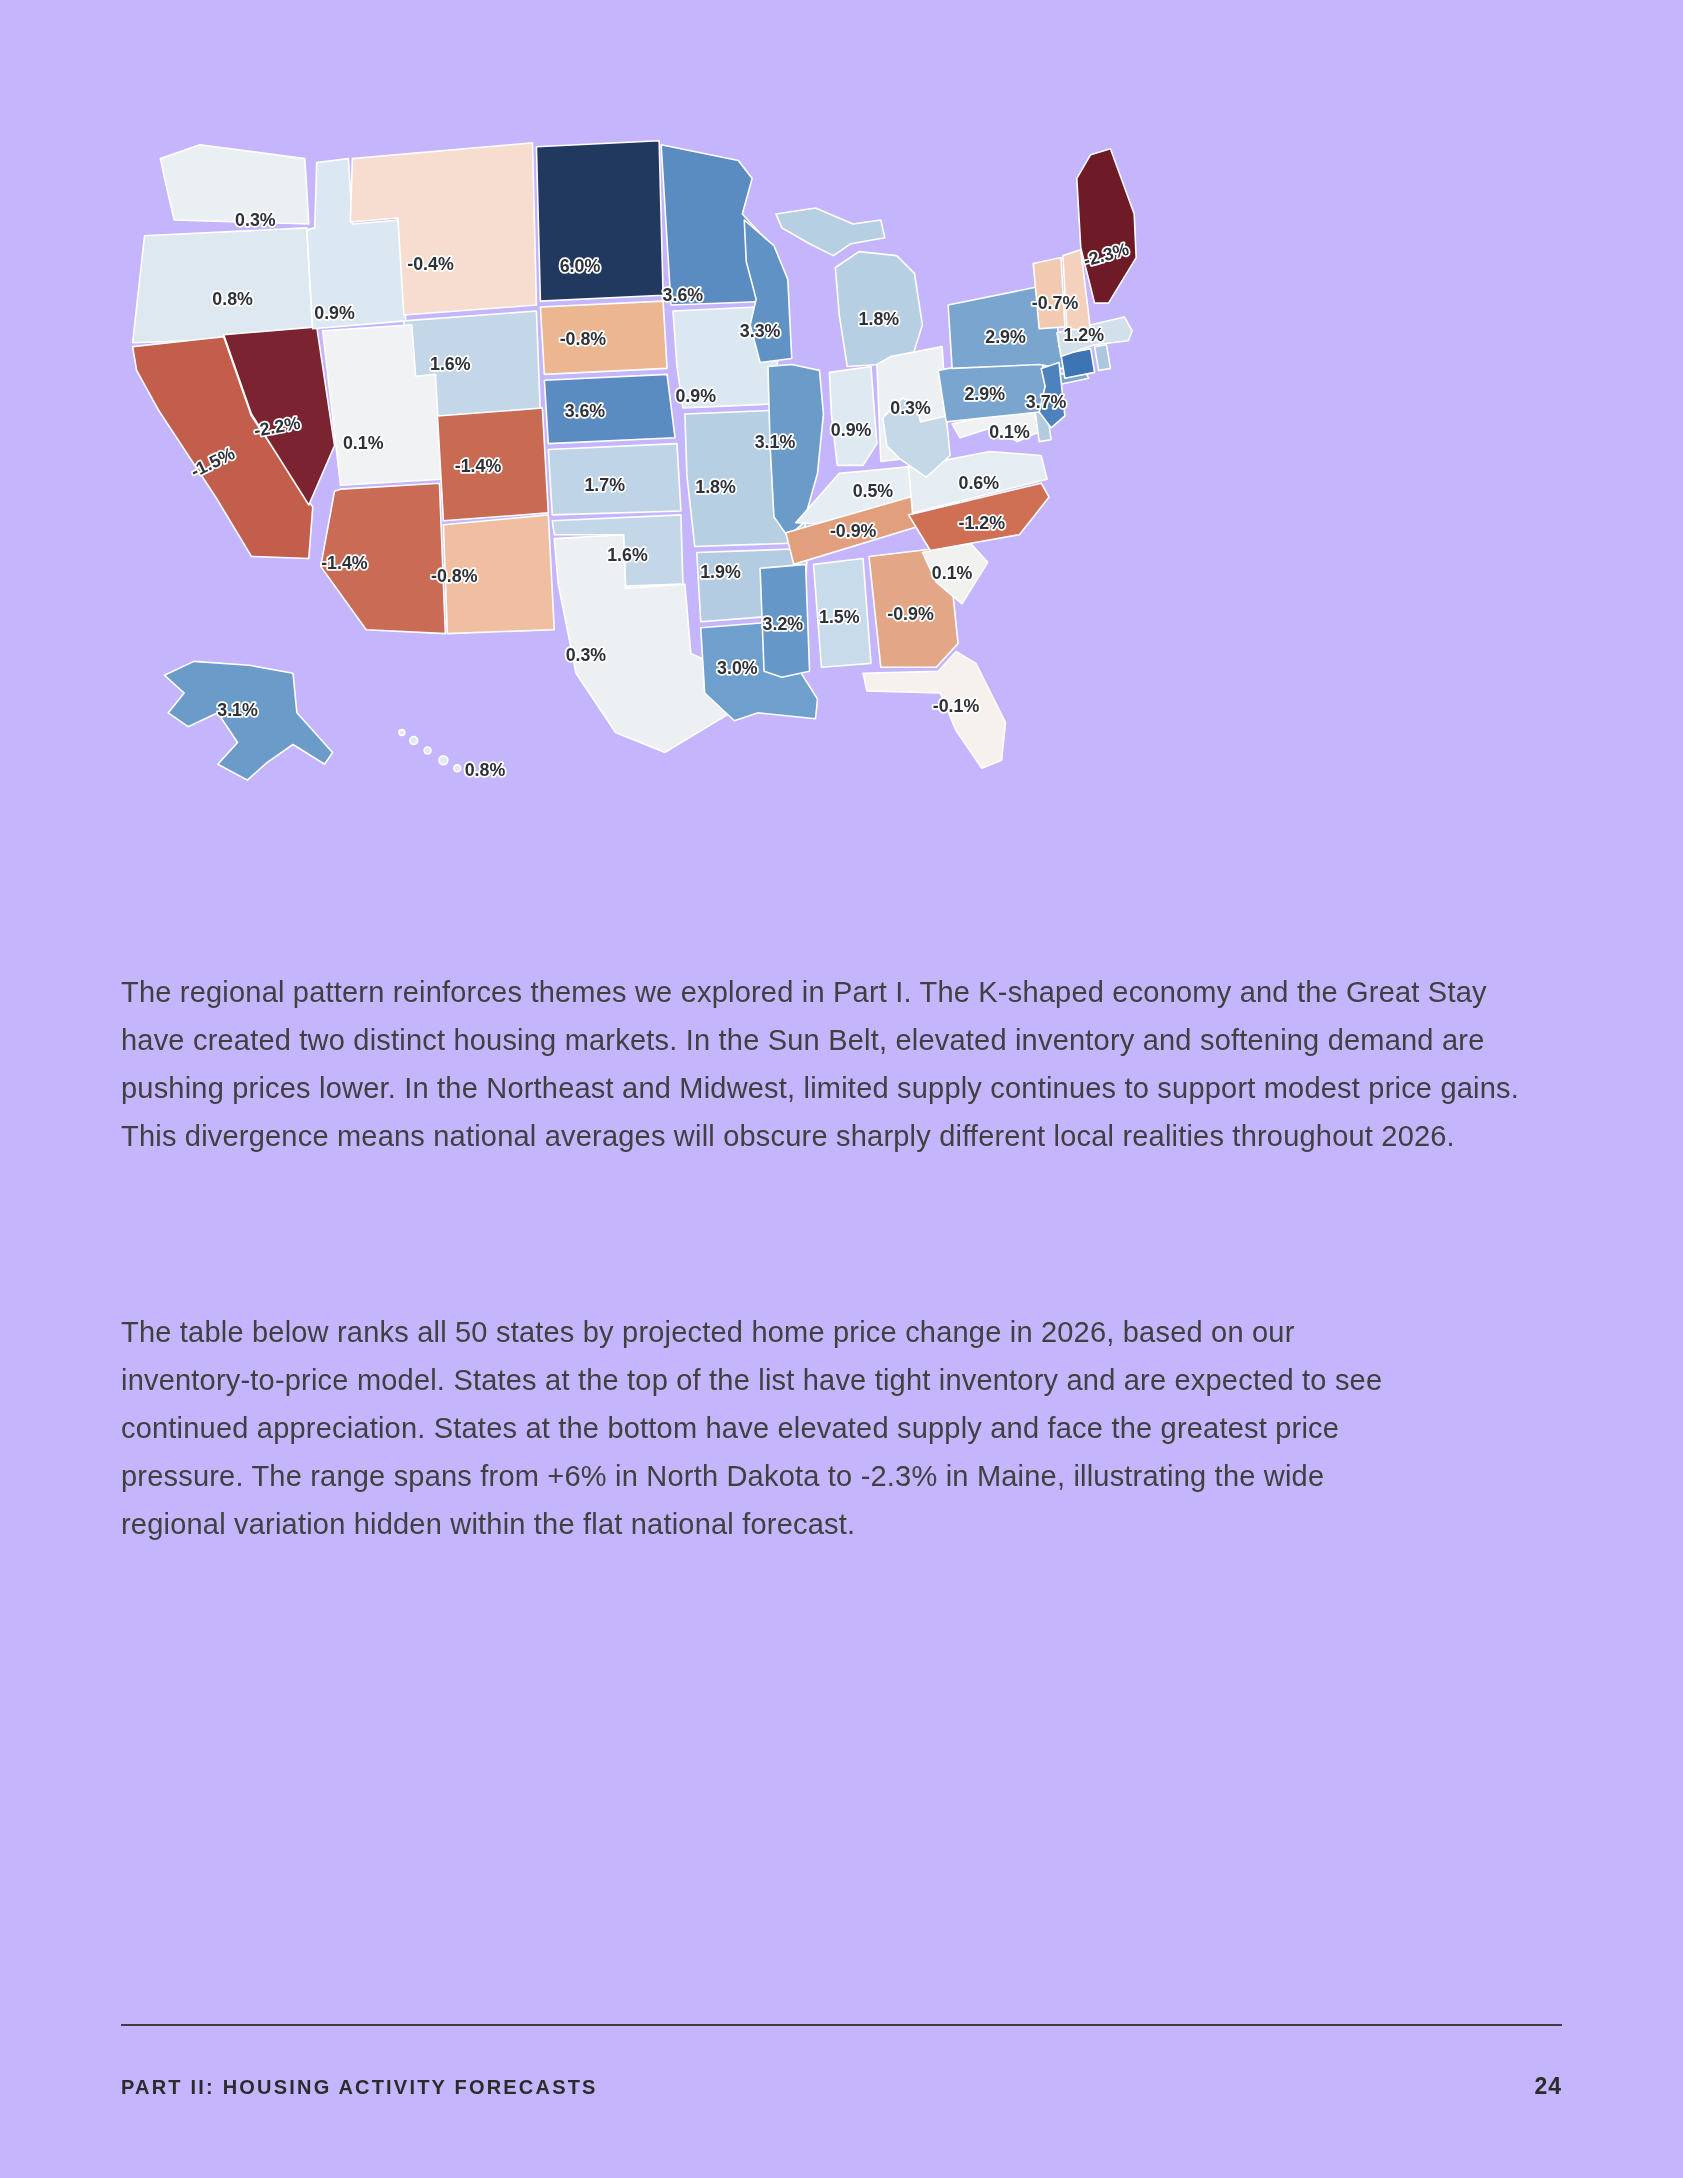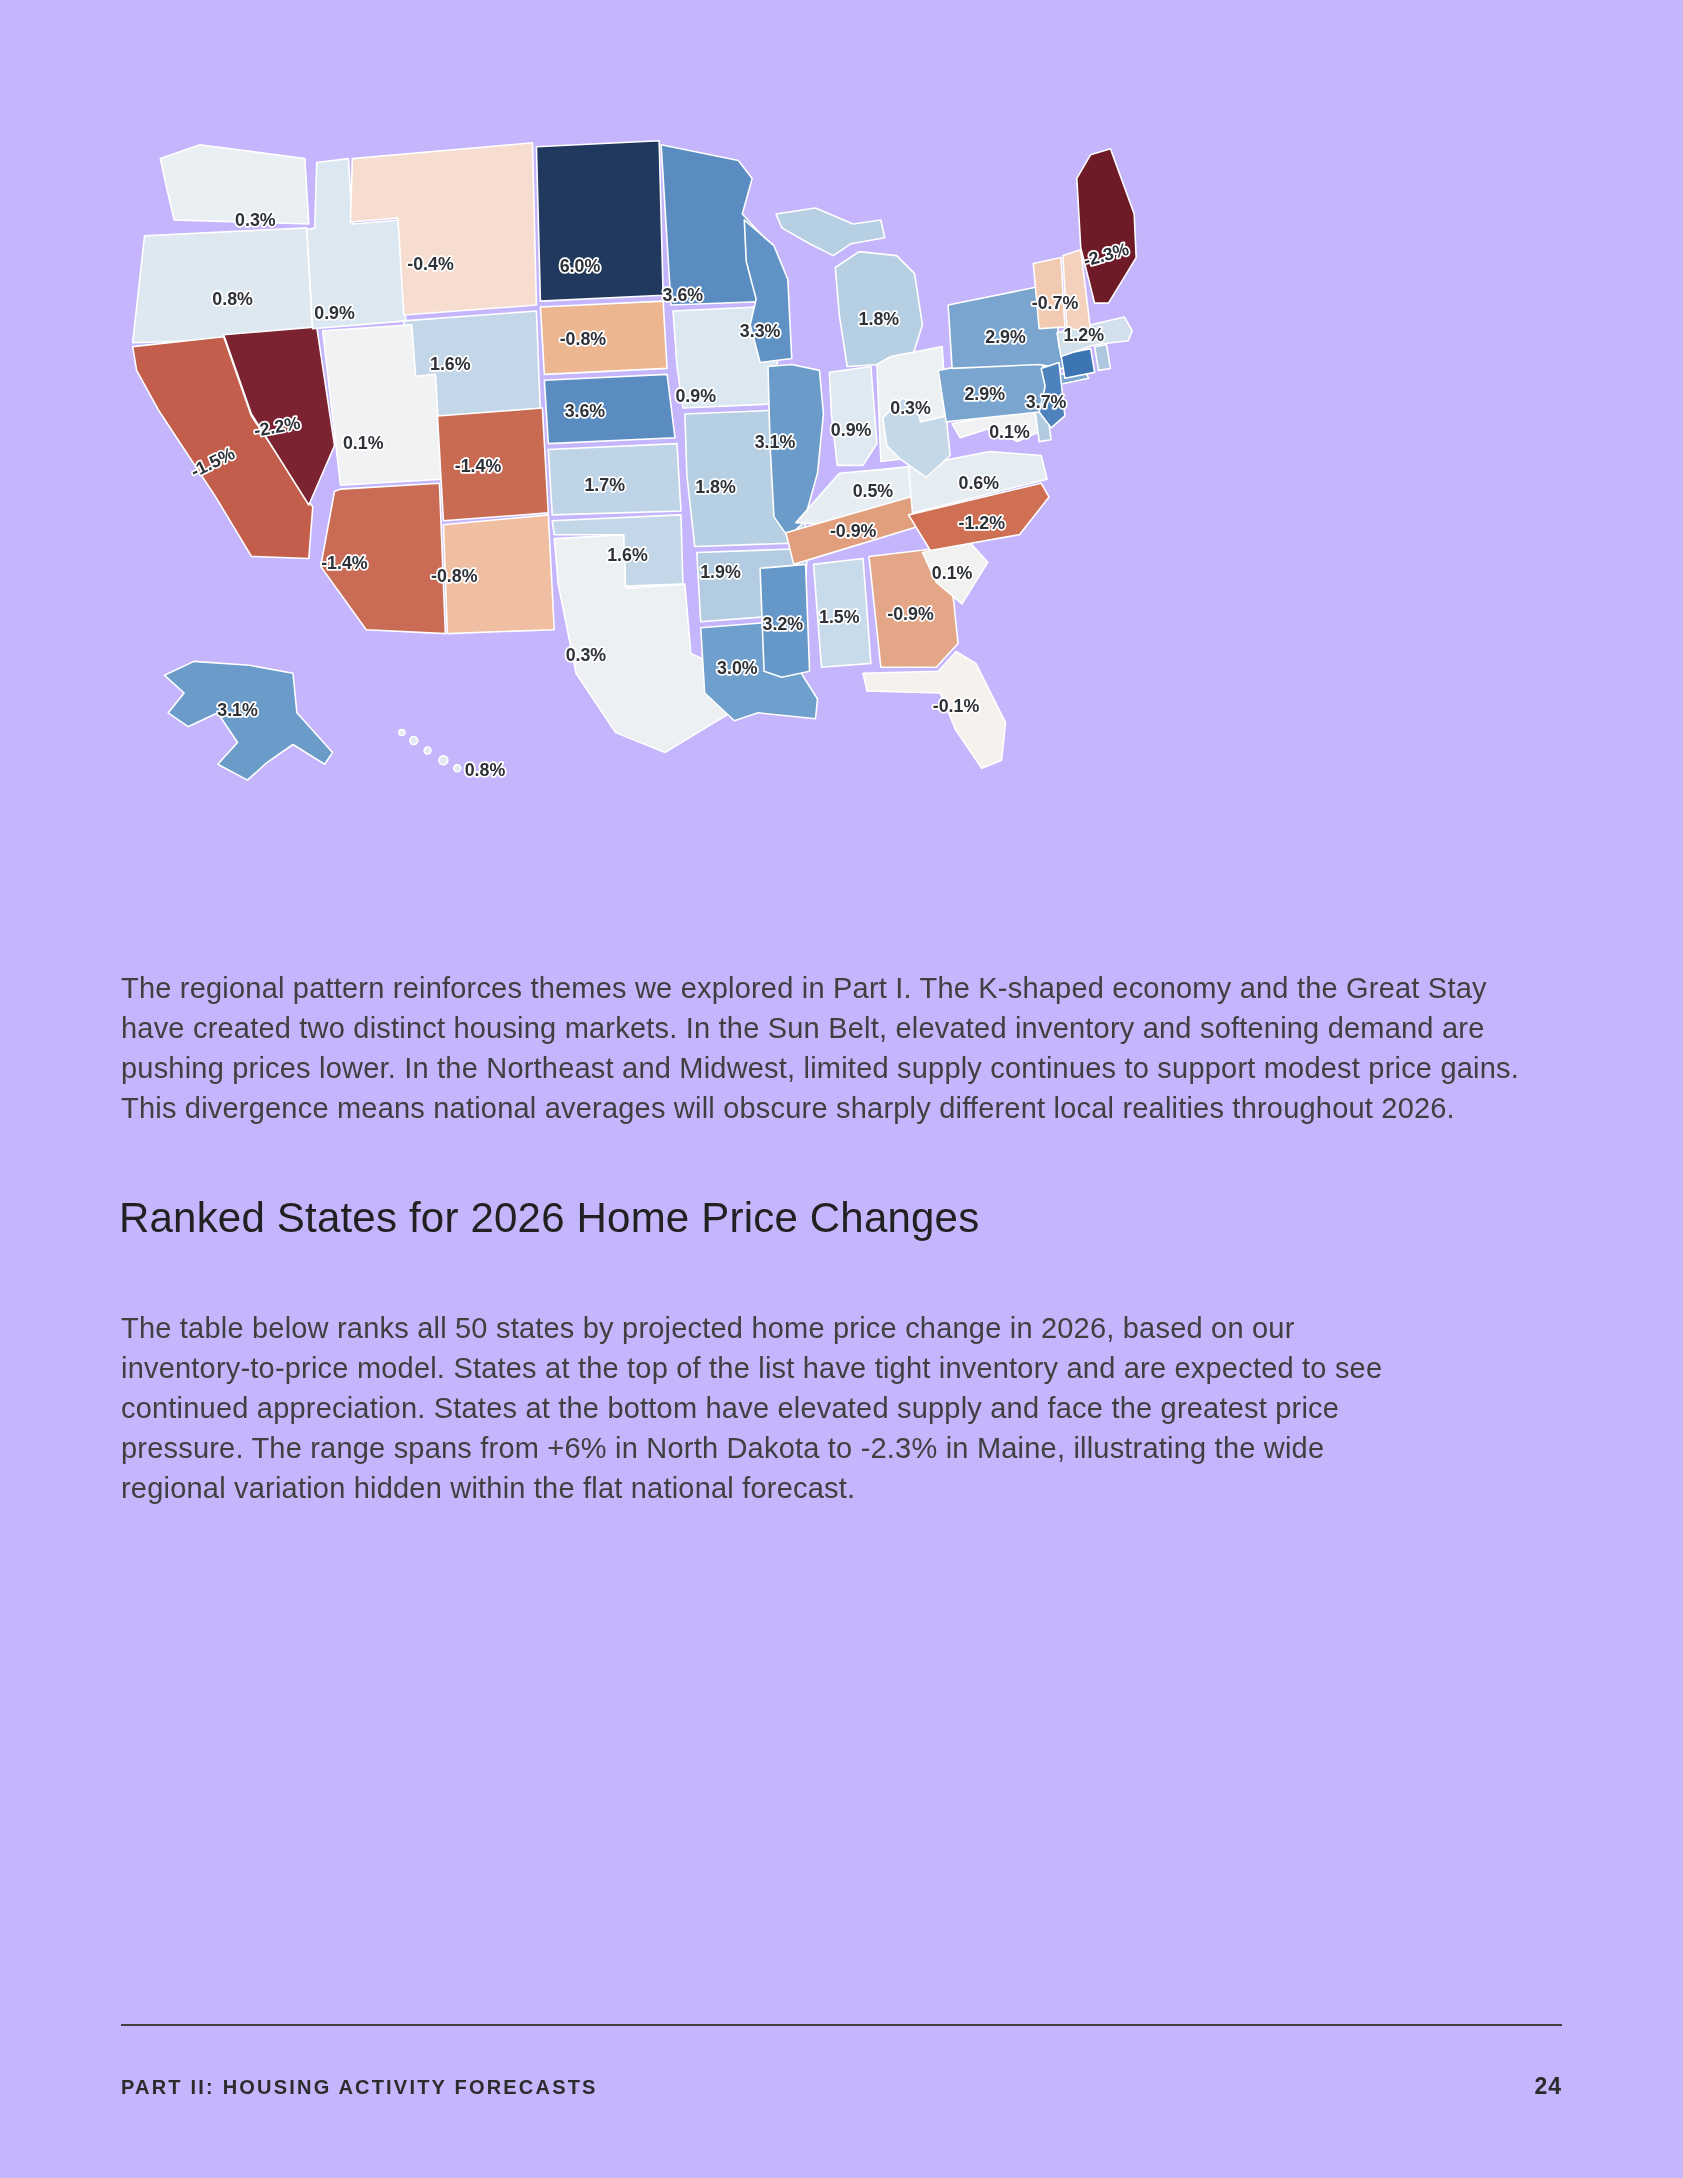--- a/index.html
+++ b/index.html
@@ -21,21 +21,21 @@
     paint-order:stroke;stroke-linejoin:round;
     text-anchor:middle;
   }
   .figure-caption{
     position:absolute;left:99px;top:826px;width:1054px;
     text-align:center;
     font-size:29px;color:#3a3a3a;letter-spacing:0.3px;
   }
   .body-par{
     position:absolute;left:121px;
-    font-size:29px;line-height:40px;color:#404040;letter-spacing:0.2px;
+    font-size:29px;line-height:48px;color:#404040;letter-spacing:0.2px;
   }
   .par1{top:939px;width:1411px;}
   .par2{top:1279px;width:1297px;}
   .section-heading{
     position:absolute;left:119px;top:1194px;
     font-size:42px;font-weight:500;color:#212121;letter-spacing:0.2px;
     margin:0;
   }
   .footer-rule{
     position:absolute;left:121px;top:2024px;width:1441px;height:0;
@@ -165,21 +165,20 @@
         <text class="map-label" x="1018" y="146" transform="rotate(-16 1015 141)">-2.3%</text>
         <text class="map-label" x="140" y="605">3.1%</text>
         <text class="map-label" x="390" y="666">0.8%</text>
       </g>
     </svg>
   </div>
 
 
   <p class="body-par par1">The regional pattern reinforces themes we explored in Part I. The K-shaped economy and the Great Stay have created two distinct housing markets. In the Sun Belt, elevated inventory and softening demand are pushing prices lower. In the Northeast and Midwest, limited supply continues to support modest price gains. This divergence means national averages will obscure sharply different local realities throughout 2026.</p>
 
-  <h2 class="section-heading">Ranked States for 2026 Home Price Changes</h2>
 
   <p class="body-par par2">The table below ranks all 50 states by projected home price change in 2026, based on our inventory-to-price model. States at the top of the list have tight inventory and are expected to see continued appreciation. States at the bottom have elevated supply and face the greatest price pressure. The range spans from +6% in North Dakota to -2.3% in Maine, illustrating the wide regional variation hidden within the flat national forecast.</p>
 
   <div class="footer-rule"></div>
   <div class="footer-row">
     <span class="footer-section">PART II: HOUSING ACTIVITY FORECASTS</span>
     <span class="footer-page">24</span>
   </div>
 
 </div>

